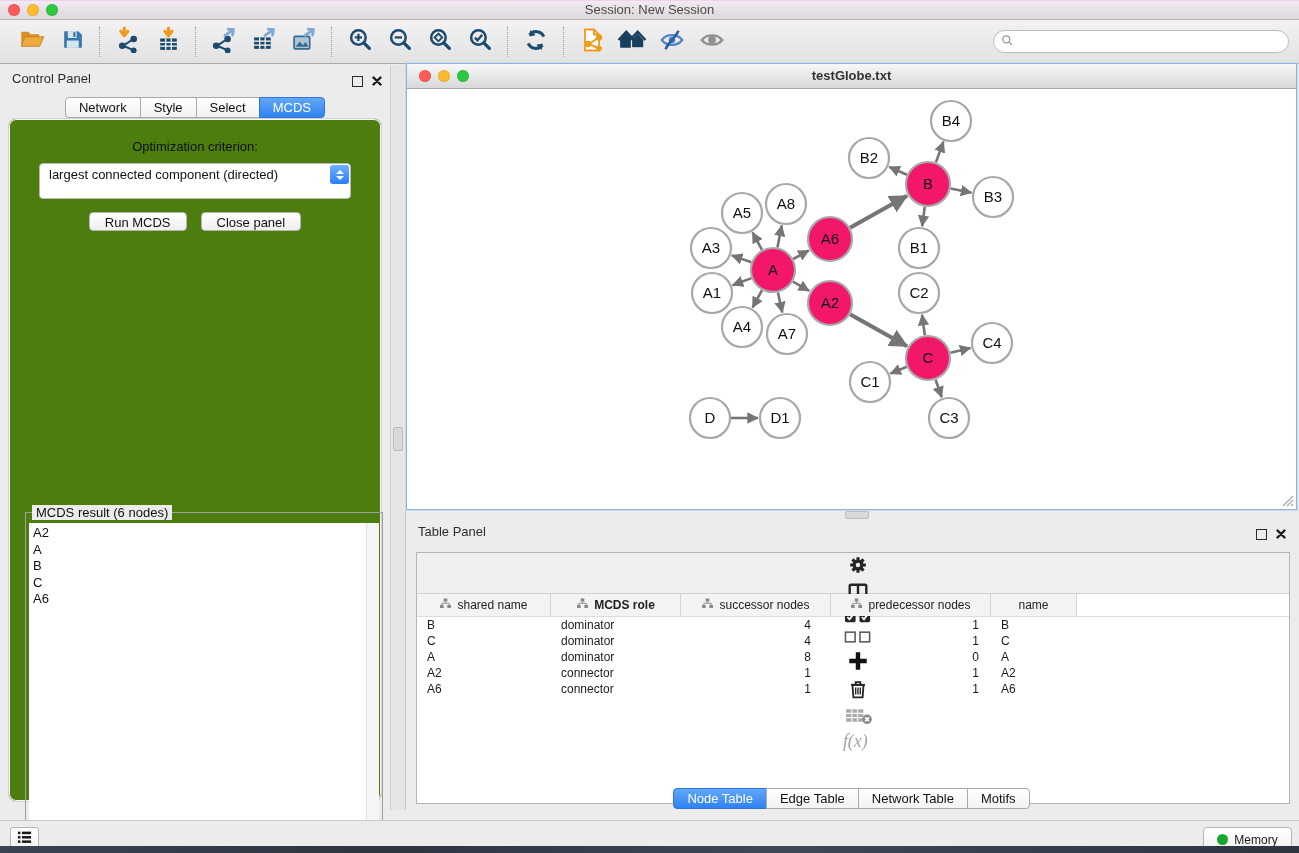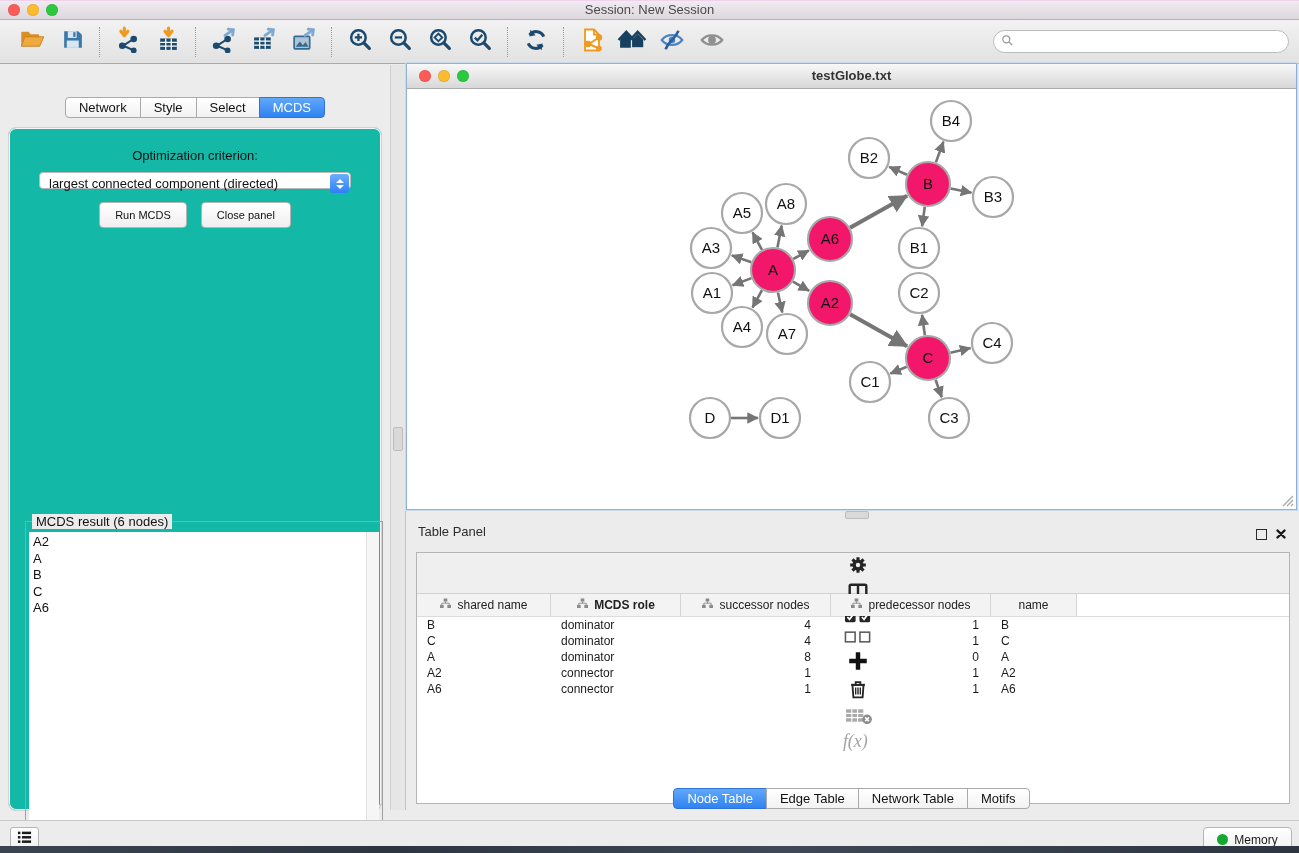--- a/index.html
+++ b/index.html
@@ -27,33 +27,33 @@
   .panel-titlerow{position:absolute;left:0;top:0;width:100%;height:26px;}
   .panel-title{position:absolute;left:12px;top:6px;font-size:13px;color:#2d2d2d;}
   .panel-ctrls{position:absolute;right:8px;top:7px;display:flex;gap:9px;align-items:center;}
   .float-box{width:9px;height:9px;border:1.5px solid #2b2b2b;display:inline-block;background:transparent;}
   .cp-tabs{position:absolute;left:0;top:32px;width:100%;display:flex;justify-content:center;}
   .seg-tab{background:linear-gradient(#ffffff,#f2f2f2);border:1px solid #a9a9a9;margin-left:-1px;
     font-size:13px;padding:2px 13px;color:#111;}
   .seg-tab:first-child{border-radius:4px 0 0 4px;margin-left:0;}
   .seg-tab:last-child{border-radius:0 4px 4px 0;}
   .seg-tab.active{background:linear-gradient(#62a8f8,#2f82f2);border-color:#2f74d8;color:#fff;}
-  .cp-body{position:absolute;left:8px;top:53px;width:372px;height:682px;background:#14b8a6;
-    border:1px solid #d2d2d2;border-radius:8px;box-shadow:inset 0 0 0 1px #f6f6f6;margin-top:9px;}
+  .cp-body{position:absolute;left:8px;top:53px;width:372px;height:682px;background:#4d7c0f;
+    border:1px solid #d2d2d2;border-radius:8px;box-shadow:inset 0 0 0 1px #f6f6f6;}
   .opt-label{margin-top:20px;text-align:center;font-size:13px;color:#111;}
-  .dropdown{position:relative;margin:9px auto 0 auto;width:312px;height:17px;background:#fff;
+  .dropdown{position:relative;margin:9px auto 0 auto;width:312px;height:36px;background:#fff;
     border:1px solid #b9b9b9;border-radius:4px;box-sizing:border-box;}
   .dropdown .dd-text{position:absolute;left:9px;top:3px;font-size:13px;color:#111;}
   .dd-stepper{position:absolute;right:1px;top:1px;width:19px;height:19px;border-radius:3px;
     background:linear-gradient(#6cb0fb,#2e7ef8);display:flex;flex-direction:column;align-items:center;justify-content:center;gap:2px;}
   .tri{width:0;height:0;border-left:4px solid transparent;border-right:4px solid transparent;}
   .tri.up{border-bottom:4px solid #fff;} .tri.down{border-top:4px solid #fff;}
   .btn-row{display:flex;justify-content:center;gap:14px;margin-top:13px;}
   .push-btn{background:linear-gradient(#ffffff,#efefef);border:1px solid #b4b4b4;border-radius:4px;
-    font-size:11px;padding:2px 15px;height:26px;box-sizing:border-box;color:#111;}
+    font-size:13px;padding:2px 15px;height:19px;box-sizing:border-box;color:#111;}
   .groupbox{position:absolute;left:16px;top:393px;width:356px;height:336px;border:1px solid #9f9f9f;}
   .group-legend{position:absolute;left:6px;top:-8px;background:#ececec;padding:0 4px;font-size:13px;color:#111;}
   .mcds-list{position:absolute;left:3px;top:10px;right:15px;bottom:3px;background:#fff;overflow:hidden;}
   .mcds-scroll{position:absolute;top:10px;right:3px;bottom:3px;width:12px;background:#f6f6f6;border-left:1px solid #e2e2e2;}
   .mcds-list ul{list-style:none;margin:2px 0 0 0;padding:0;}
   .mcds-list li{font-size:13px;line-height:16.5px;padding-left:4px;color:#111;}
   
   .vsplit{position:absolute;left:390px;top:65px;width:14px;height:745px;background:#e6e6e6;
     border-left:1px solid #cfcfcf;border-right:1px solid #c3c3c3;}
   .vsplit-handle{position:absolute;left:2px;top:362px;width:8px;height:22px;background:#d9d9d9;
@@ -259,20 +259,29 @@
     <div class="search-wrap">
       <span id="search-icon-slot"><svg viewBox="0 0 16 16" width="13" height="13">
             <circle cx="6.5" cy="6.5" r="4.3" fill="none" stroke="#9a9a9a" stroke-width="1.6"></circle>
             <path d="M9.8 9.8 L13.6 13.6" stroke="#9a9a9a" stroke-width="1.6"></path>
           </svg></span>
       <input type="text" placeholder="" style="">
     </div>
   </div>
 
   <div class="cpanel">
+    <div class="panel-titlerow">
+      <span class="panel-title">Control Panel</span>
+      <span class="panel-ctrls">
+        <span class="float-box"></span>
+        <span id="cp-close-slot"><svg viewBox="0 0 10 10" width="10" height="10">
+              <path d="M1.5 1.5 L8.5 8.5 M8.5 1.5 L1.5 8.5" stroke="#1a1a1a" stroke-width="2.4" stroke-linecap="round"></path>
+            </svg></span>
+      </span>
+    </div>
     <div class="cp-tabs" id="cp-tabs">
         <div class="seg-tab">Network</div>
         <div class="seg-tab">Style</div>
         <div class="seg-tab">Select</div>
         <div class="seg-tab active">MCDS</div>
       </div>
     <div class="cp-body">
       <div class="opt-label">Optimization criterion:</div>
       <div class="dropdown">
         <span class="dd-text">largest connected component (directed)</span>

